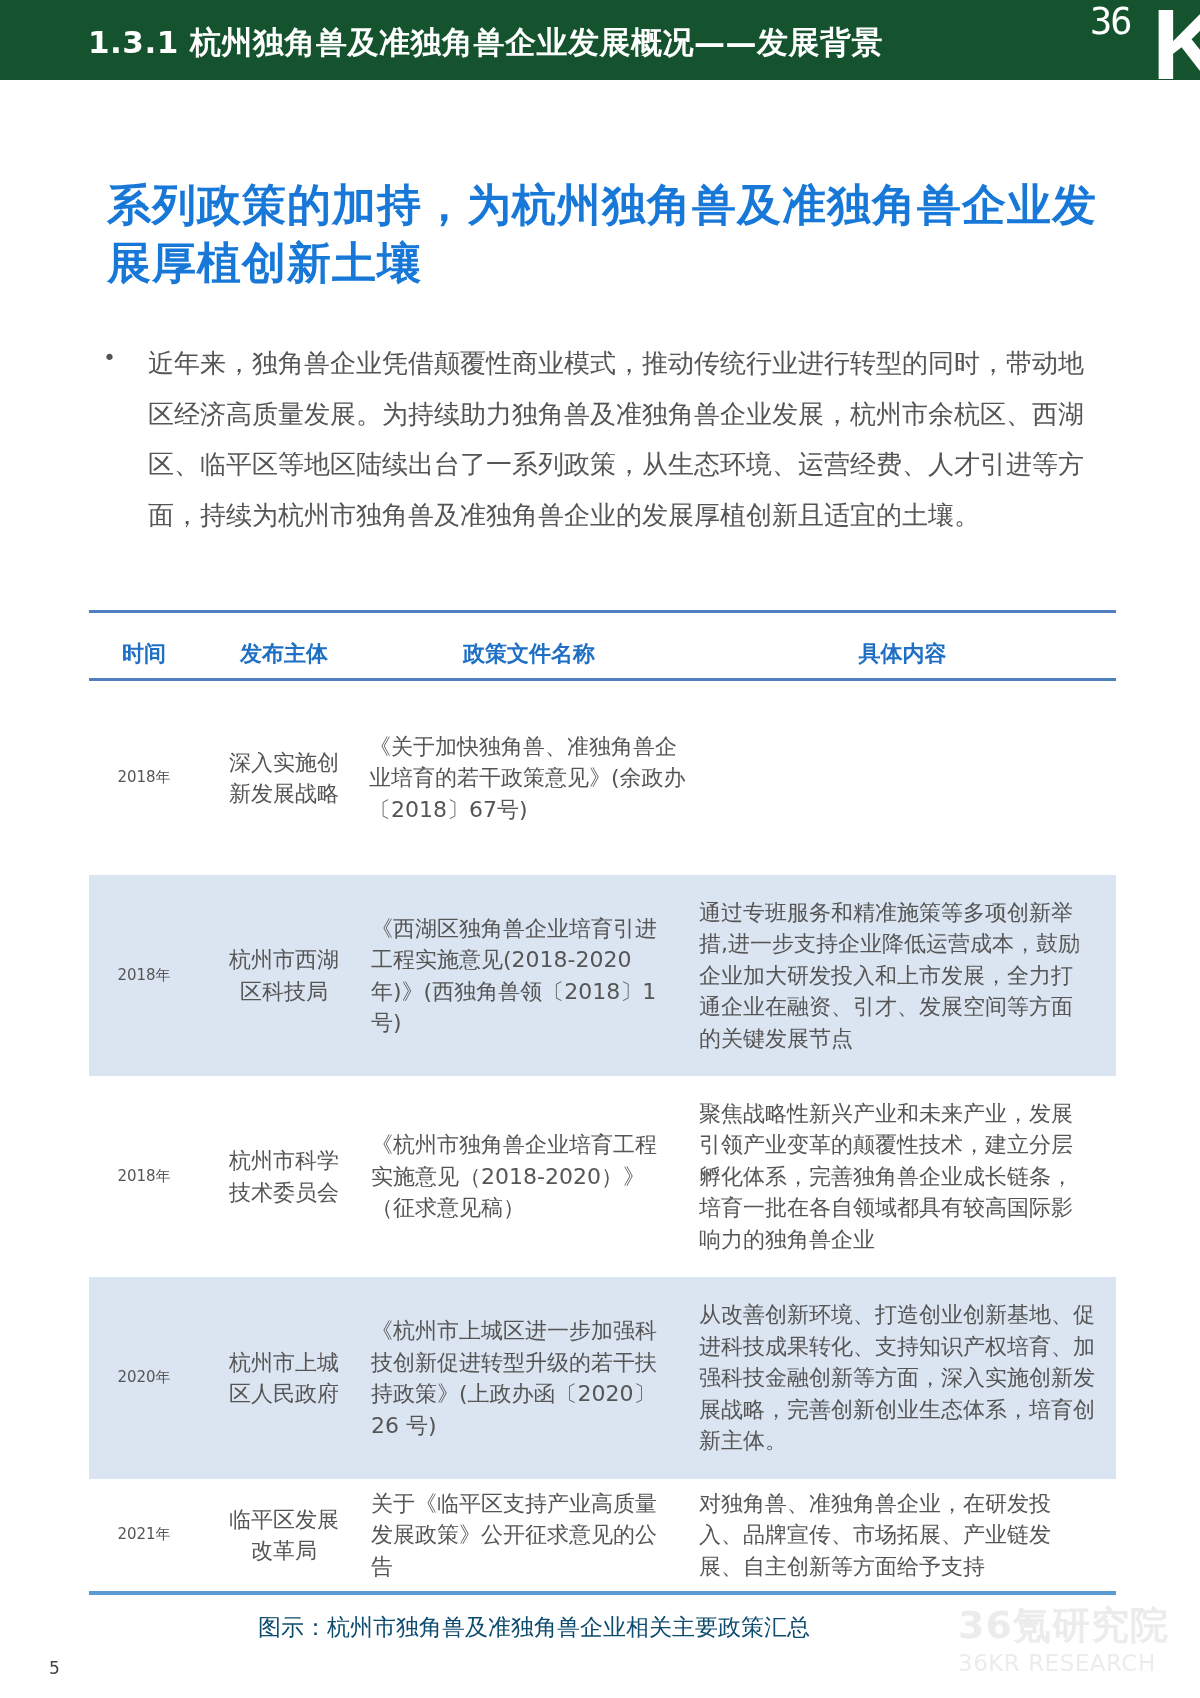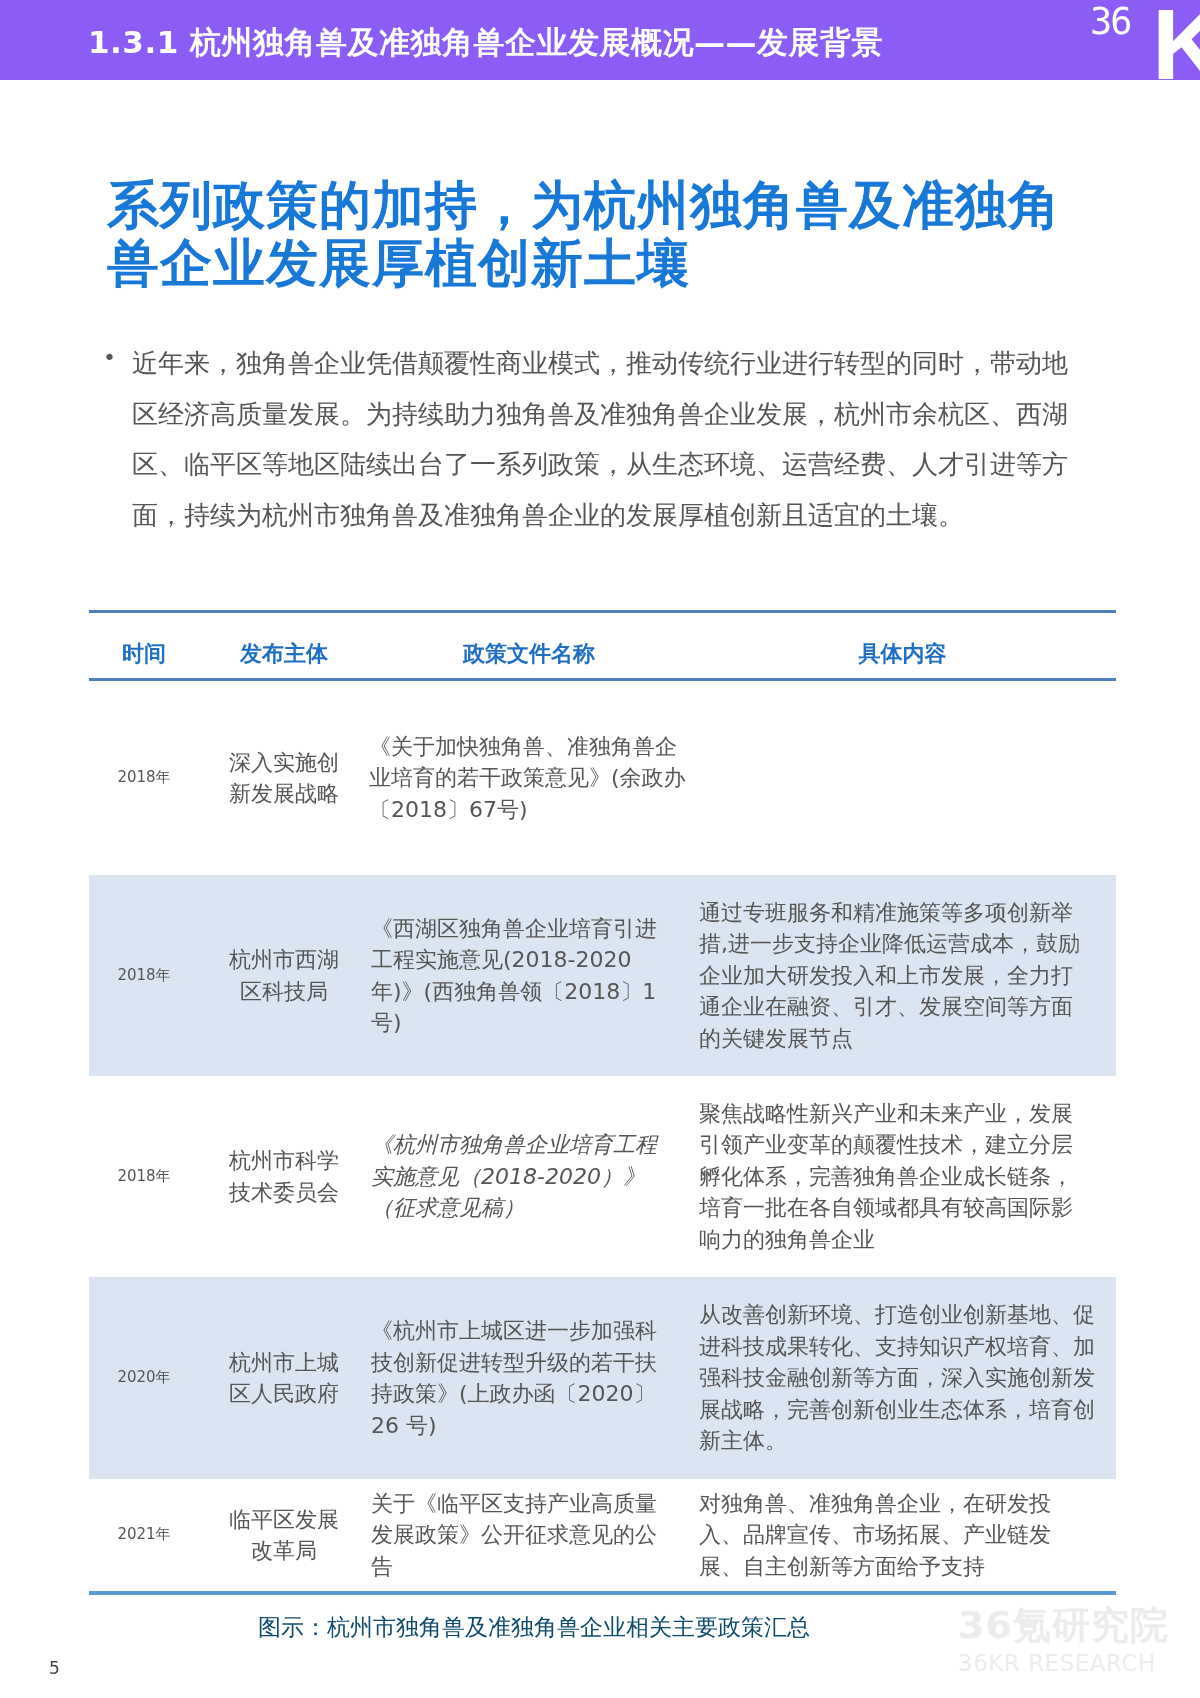--- a/index.html
+++ b/index.html
@@ -6,21 +6,21 @@
     html, body {
       width: 1200px; height: 1698px; background: #ffffff;
       font-family: "DejaVu Sans", "Liberation Sans", sans-serif;
       overflow: hidden;
     }
     .page { position: relative; width: 1200px; height: 1698px; background: #fff; }
 
     
     .header-bar {
       position: absolute; left: 0; top: 0; width: 1200px; height: 80px;
-      background: #8b5cf6;
+      background: #14532d;
     }
     .header-title {
       position: absolute; left: 88px; top: 22px;
       color: #ffffff; font-size: 31px; font-weight: bold; letter-spacing: 0.5px;
       white-space: nowrap;
     }
     .logo {
       position: absolute; right: 0; top: 0; height: 80px; width: 160px; overflow: hidden;
     }
     .logo-36 {
@@ -30,31 +30,31 @@
     }
     .logo-k {
       position: absolute; left: 112px; top: -6px;
       color: #fff; font-family: "Liberation Sans", sans-serif; font-weight: bold;
       font-size: 100px; line-height: 100px;
     }
 
     
     .main-title {
       position: absolute; left: 107px; top: 176px; width: 990px;
-      color: #1878d8; font-size: 52px; font-weight: bold; line-height: 58px;
+      color: #1878d8; font-size: 44px; font-weight: bold; line-height: 58px;
       letter-spacing: 1px;
     }
 
     
     .bullet {
       position: absolute; left: 103px; top: 345px;
       color: #555; font-size: 22px;
     }
     .intro {
-      position: absolute; left: 132px; top: 338px; width: 950px;
+      position: absolute; left: 148px; top: 338px; width: 950px;
       color: #555555; font-size: 26px; line-height: 50.5px;
     }
 
     
     .table {
       position: absolute; left: 89px; top: 610px; width: 1027px;
     }
     .t-top-line { height: 3px; background: #4f7fbf; }
     .t-head {
       display: flex; height: 49px; align-items: center; margin-top: 16px;
@@ -140,21 +140,21 @@
     <div class="row r2 shaded">
       <div class="c1">2018年</div>
       <div class="c2" style="padding:0 22px;">杭州市西湖区科技局</div>
       <div class="c3" style="padding-right:30px;">《西湖区独角兽企业培育引进工程实施意见(2018-2020年)》(西独角兽领〔2018〕1号)</div>
       <div class="c4" style="padding-right:30px;">通过专班服务和精准施策等多项创新举措,进一步支持企业降低运营成本，鼓励企业加大研发投入和上市发展，全力打通企业在融资、引才、发展空间等方面的关键发展节点</div>
     </div>
 
     <div class="row r3">
       <div class="c1">2018年</div>
       <div class="c2" style="padding:0 22px;">杭州市科学技术委员会</div>
-      <div class="c3" style="padding-right:24px;font-style:italic;">《杭州市独角兽企业培育工程实施意见（2018-2020）》（征求意见稿）</div>
+      <div class="c3" style="padding-right:24px;">《杭州市独角兽企业培育工程实施意见（2018-2020）》（征求意见稿）</div>
       <div class="c4" style="padding-right:30px;">聚焦战略性新兴产业和未来产业，发展引领产业变革的颠覆性技术，建立分层孵化体系，完善独角兽企业成长链条，培育一批在各自领域都具有较高国际影响力的独角兽企业</div>
     </div>
 
     <div class="row r4 shaded">
       <div class="c1">2020年</div>
       <div class="c2" style="padding:0 22px;">杭州市上城区人民政府</div>
       <div class="c3" style="padding-right:24px;">《杭州市上城区进一步加强科技创新促进转型升级的若干扶持政策》(上政办函〔2020〕26 号)</div>
       <div class="c4" style="padding-right:20px;">从改善创新环境、打造创业创新基地、促进科技成果转化、支持知识产权培育、加强科技金融创新等方面，深入实施创新发展战略，完善创新创业生态体系，培育创新主体。</div>
     </div>
 

